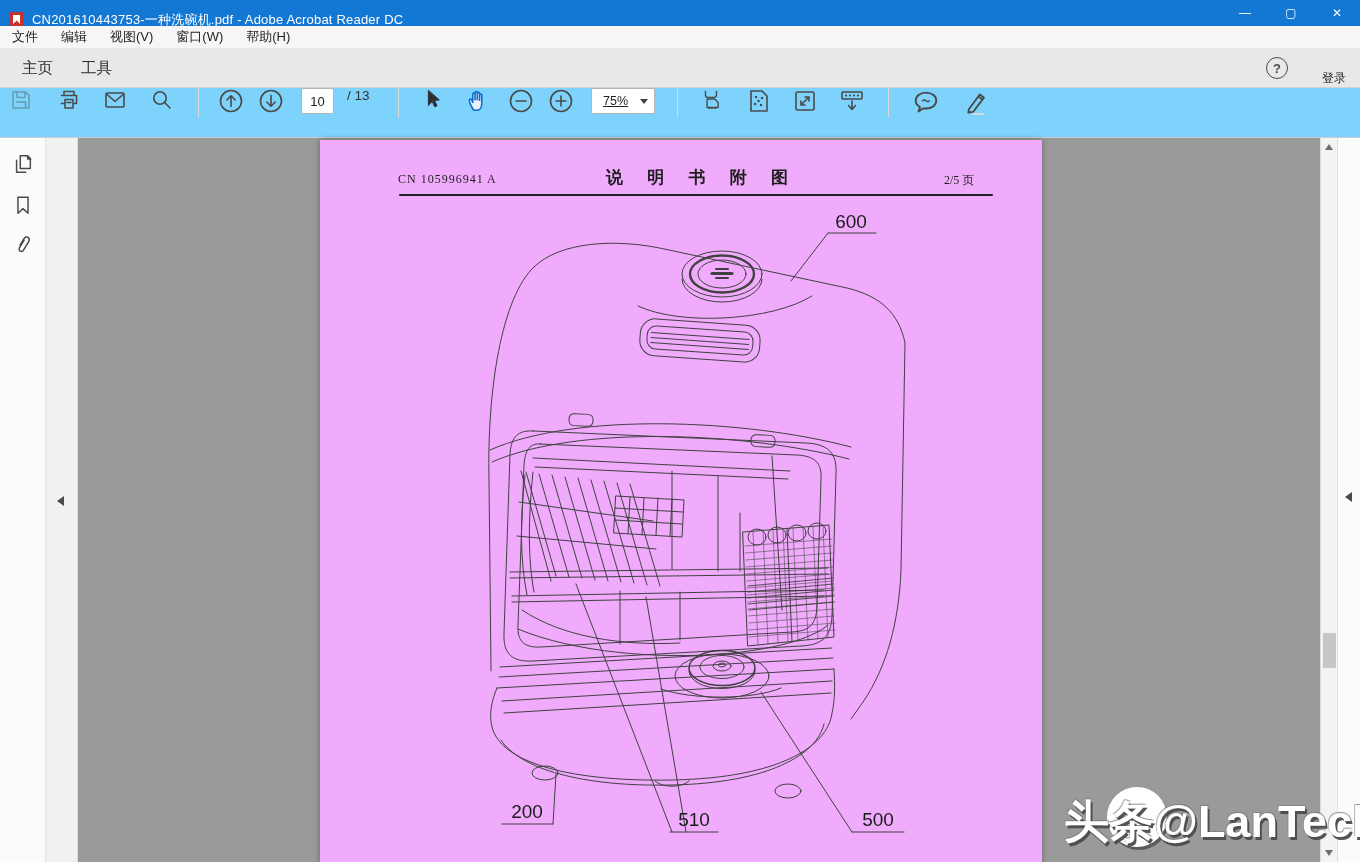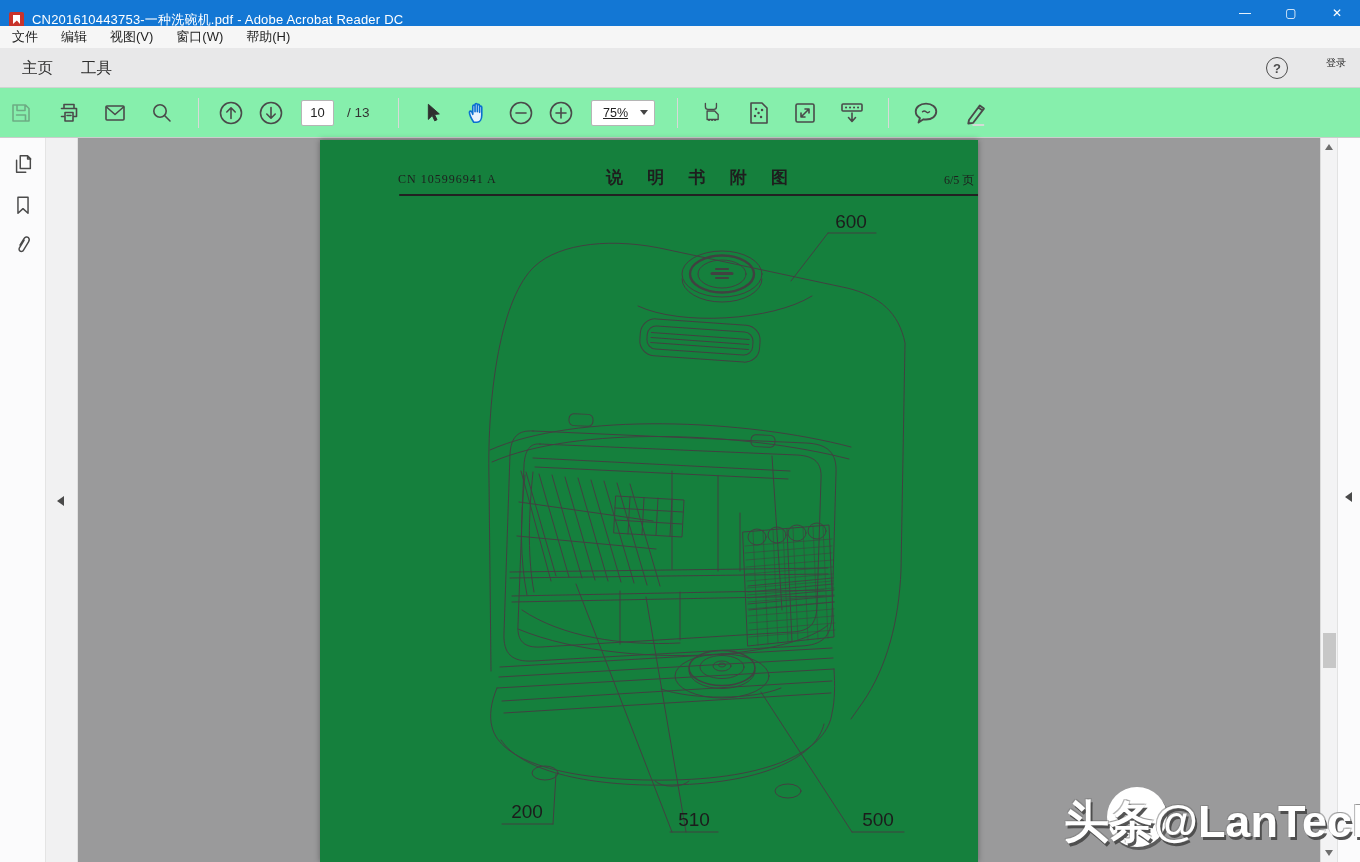--- a/index.html
+++ b/index.html
@@ -30,46 +30,46 @@
   .tab-link { position:absolute; top:10px; font-size:15.5px; color:#2d2d2d; }
   .tab-home { left:22px; } .tab-tools { left:81px;font-family:Liberation Serif, serif; }
   .doc-tab { position:absolute; left:146px; bottom:-1px; width:200px; height:35px;
     background:#fafafa; border:1px solid #cecece; border-bottom:1px solid #fafafa;
     border-radius:4px 4px 0 0; display:flex; align-items:center; padding:0 10px 0 32px;
     font-size:12.5px; color:#333; }
   .doc-tab-close { margin-left:auto; font-size:13px; color:#555; padding:0 2px; }
   .help-btn { position:absolute; right:72px; top:9px; width:22px; height:22px; border:1.6px solid #4d4d4d;
     border-radius:50%; display:flex; align-items:center; justify-content:center;
     font-size:13px; color:#4d4d4d; font-weight:bold; }
-  .signin { position:absolute; right:14px; top:8px; font-size:10px; color:#262626; }
+  .signin { position:absolute; right:14px; top:22px; font-size:12px; color:#262626; }
   
   .toolbar { position:absolute; left:0; top:88px; width:1360px; height:50px;
-    background:#86efac; border-bottom:1px solid #cccccc; display:flex; align-items:center;gap:8px; }
+    background:#7dd3fc; border-bottom:1px solid #cccccc; display:flex; align-items:flex-start;gap:8px; }
   .tb { display:flex; align-items:center; justify-content:center; flex:none; }
   .tb svg { display:block; }
   .sep { width:1px; height:30px; background:#d9d9d9; margin:0 8px; flex:none; }
   .page-box { width:33px; height:26px; border:1px solid #b5b5b5; background:#fff; border-radius:2px;
     font-size:13px; color:#222; text-align:center; line-height:24px; margin:0 5px 0 6px; }
   .page-total { font-size:13.5px; color:#333; margin-right:12px; white-space:nowrap; }
   .zoom-box { width:64px; height:26px; border:1px solid #b5b5b5; background:#fff; border-radius:2px;
     display:flex; align-items:center; margin:0 6px; }
   .zoom-val { flex:1; text-align:center; font-size:12.5px; color:#222;text-decoration:underline; }
   .zoom-caret { width:0; height:0; border-left:4px solid transparent; border-right:4px solid transparent;
     border-top:5px solid #444; margin-right:6px; }
   
   .left-strip { position:absolute; left:0; top:138px; width:46px; height:724px;
     background:#fbfbfc; border-right:1px solid #e4e4e4; }
   .left-strip .tool { position:absolute; left:12px; }
   .nav-strip { position:absolute; left:46px; top:138px; width:32px; height:724px;
     background:#f1f1f2; border-right:1px solid #e0e0e0; }
   .tri-left { width:0; height:0; border-top:5px solid transparent; border-bottom:5px solid transparent;
     border-right:7px solid #4a4a4a; }
   .doc-bg { position:absolute; left:78px; top:138px; width:1242px; height:724px; background:#9a9a9b; }
-  .pdf-page { position:absolute; left:320px; top:140px; width:658px; height:722px;
-    background:#15803d; box-shadow:0 0 6px rgba(0,0,0,.35); overflow:hidden; }
+  .pdf-page { position:absolute; left:320px; top:140px; width:722px; height:722px;
+    background:#f0abfc; box-shadow:0 0 6px rgba(0,0,0,.35); overflow:hidden; }
   .hdr { position:absolute; font-family:"Liberation Serif","DejaVu Serif",serif; color:#1e1e1e; }
   .hdr-left   { left:78px;  top:32px; font-size:12px; letter-spacing:1px; }
   .hdr-center { left:286px; top:26px; font-size:17px; font-weight:bold; letter-spacing:10px;text-align:right; }
   .hdr-right  { left:624px; top:32px; font-size:12px; }
   .fig { position:absolute; left:0; top:0; }
   .figlabel { font-family:"Liberation Sans","DejaVu Sans",sans-serif; font-size:19px; fill:#1c1c1c; }
   
   .vscroll { position:absolute; left:1320px; top:138px; width:17px; height:724px;
     background:#f3f3f4; border-left:1px solid #dcdcdc; }
   .vthumb { position:absolute; left:2px; top:495px; width:13px; height:35px; background:#c7c7c7; }
@@ -241,21 +241,21 @@
   </div>
 </div>
 
 <div class="nav-strip">
   <div class="tri-left" style="position:absolute;left:11px;top:358px"></div>
 </div>
 
 <div class="pdf-page">
   <div class="hdr hdr-left">CN 105996941 A</div>
   <div class="hdr hdr-center">说 明 书 附 图</div>
-  <div class="hdr hdr-right">6/5 页</div>
+  <div class="hdr hdr-right">2/5 页</div>
 
   <svg class="fig" width="750" height="722" viewBox="0 0 750 722">
     <g stroke="#414141" fill="none" stroke-width="1" stroke-linecap="round" stroke-linejoin="round">
 
       <line x1="80" y1="55" x2="672" y2="55" stroke="#222" stroke-width="2.2"></line>
 
       <path d="M 171,531 L 169,340 C 167,252 181,157 215,126 C 240,103 293,97 349,110 L 527,148 C 560,156 579,173 585,203 L 581,430 C 579,481 567,527 543,562 L 531,579"></path>
 
       <path d="M 170,310 C 255,272 425,279 531,307"></path>
       <path d="M 172,322 C 256,285 424,292 529,319"></path>

